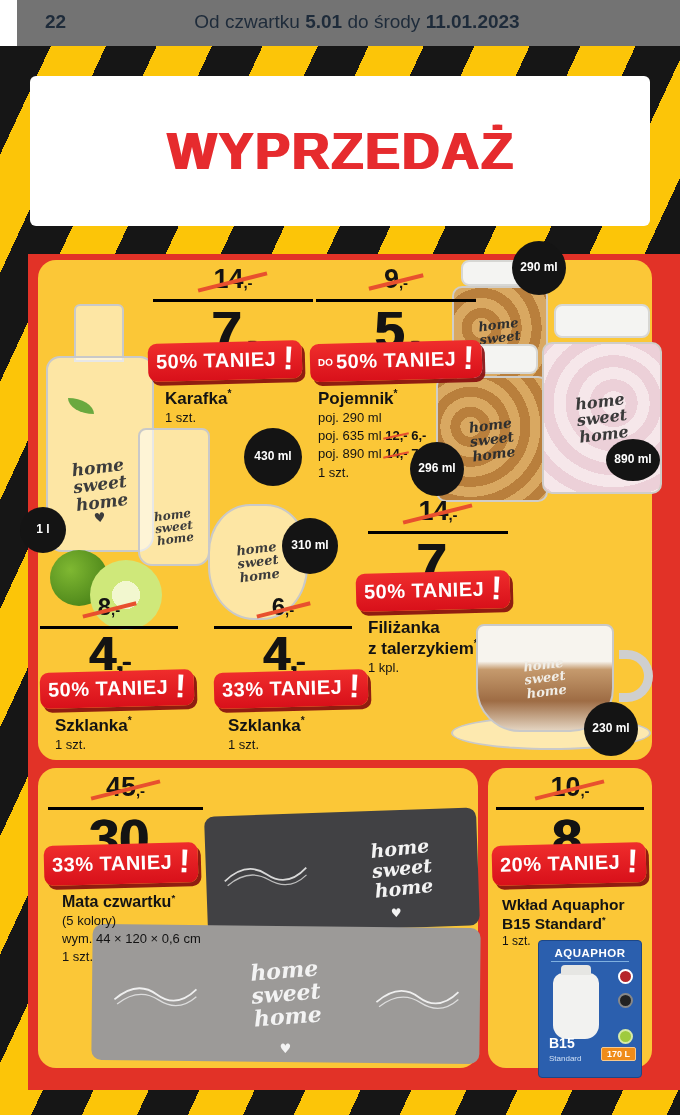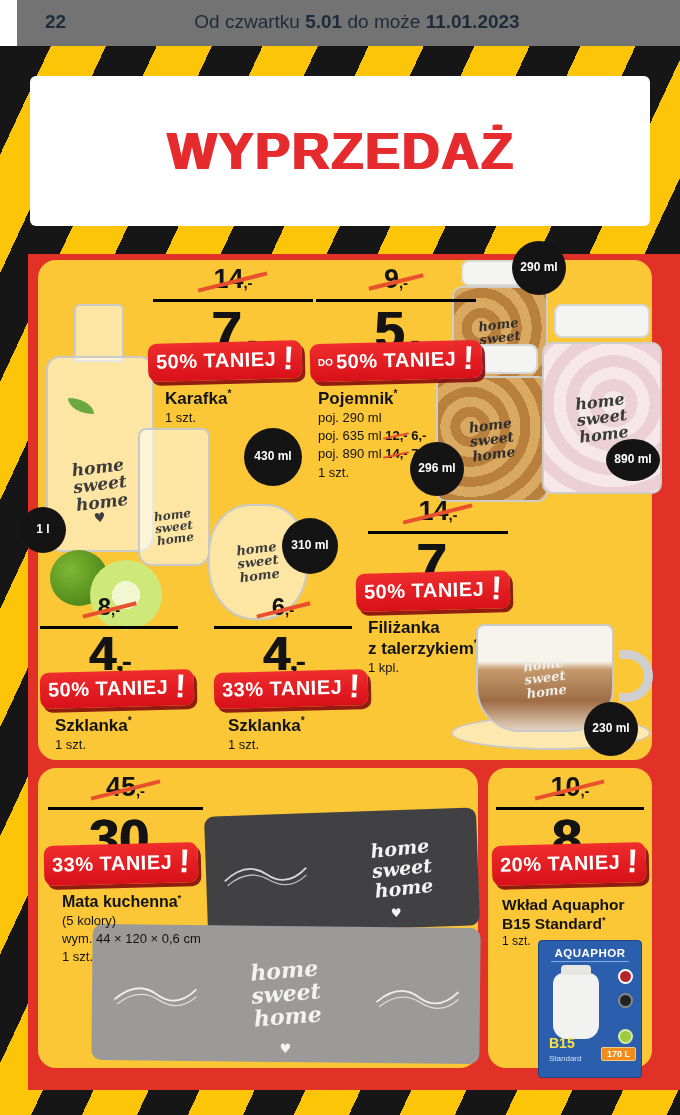--- a/index.html
+++ b/index.html
@@ -78,38 +78,38 @@
   .mat{position:absolute;border-radius:10px;display:flex;align-items:center;justify-content:center}
   .mat .swirl{position:absolute;width:90px;height:40px}
   .mat-script{font-family:"DejaVu Serif",serif;font-style:italic;font-weight:bold;color:#f3f3f3;text-align:center;line-height:1.05}
   
   .aq-box{position:absolute;background:#2b5fae;border-radius:4px;border:1px solid #1d4686}
   .aq-brand{position:absolute;top:6px;width:100%;text-align:center;color:#fff;font-weight:bold;font-size:11.5px;letter-spacing:.5px}
   .aq-line{position:absolute;top:20px;left:12px;right:12px;border-top:1px solid #7fb0e0}
   .aq-filter{position:absolute;left:14px;top:32px;width:46px;height:66px;background:#f2f2f0;border-radius:10px 10px 14px 14px}
   .aq-filter::before{content:"";position:absolute;left:8px;top:-8px;width:30px;height:10px;background:#e6e6e3;border-radius:4px 4px 0 0}
   .aq-dot{position:absolute;border-radius:50%;width:15px;height:15px}
-  .aq-model{position:absolute;left:10px;bottom:26px;color:#fde047;font-weight:bold;font-size:14px}
+  .aq-model{position:absolute;left:10px;bottom:26px;color:#ffffff;font-weight:bold;font-size:14px}
   .aq-model-sub{position:absolute;left:10px;bottom:14px;color:#cfe0f5;font-size:8px}
   .aq-chip{position:absolute;right:5px;bottom:16px;background:#ef8c1a;color:#fff;font-size:9px;font-weight:bold;padding:1px 5px;border-radius:2px;border:1px solid #f7c98d}
   
   .footnote{position:absolute;left:4px;bottom:3px;width:646px;font-size:9.3px;color:#fff;white-space:nowrap;overflow:hidden}
   .heart{font-style:normal}
 </style>
 </head>
 <body>
 
 <div class="page">
 
   <header class="topbar">
     <span class="pagenum">22</span>
     <div class="daterange">
       <span>Od czwartku</span>
       <span class="b">5.01</span>
-      <span>do może</span>
+      <span>do środy</span>
       <span class="b">11.01.2023</span>
     </div>
   </header>
 
   <div class="stripes"></div>
 
   <div class="banner-box">
     <span class="banner-title">WYPRZEDAŻ</span>
   </div>
 
@@ -271,21 +271,21 @@
       <div class="price-block" style="left:10px;top:4px;width:155px;z-index:3">
         <div class="old-line"><span class="old-price"><span>45</span><span class="osuf">,-</span></span></div>
         <div class="price-rule"></div>
         <div class="new-price"><span>30</span><span class="suf">,-</span></div>
       </div>
       <div class="badge" style="left:6px;top:76px;height:40px;z-index:3">
         <span class="txt">33% TANIEJ</span>
         <span class="bang">!</span>
       </div>
       <div class="prod" style="left:24px;top:124px;z-index:3">
-        <div class="prod-name" style="font-size:16px"><span>Mata kuchenna</span><sup>*</sup></div>
+        <div class="prod-name" style="font-size:16px"><span>Mata czwartku</span><sup>*</sup></div>
         <div class="prod-detail">(5 kolory)</div>
         <div class="prod-detail">wym. 44 × 120 × 0,6 cm</div>
         <div class="prod-detail">1 szt.</div>
       </div>
       <div class="mat" style="left:168px;top:44px;width:272px;height:118px;background:#414144;transform:rotate(-2deg)">
         <svg class="swirl" style="left:14px;top:38px" viewBox="0 0 100 40">
             <path d="M5 28 Q30 6 52 22 T96 16" stroke="#d8d8d8" stroke-width="2" fill="none"></path>
             <path d="M8 33 Q32 14 54 28 T96 24" stroke="#bdbdbd" stroke-width="1.4" fill="none"></path>
           </svg>
         <div class="mat-script" style="font-size:19px;width:110px;margin-left:120px;transform:rotate(-4deg)">home sweet home</div>

